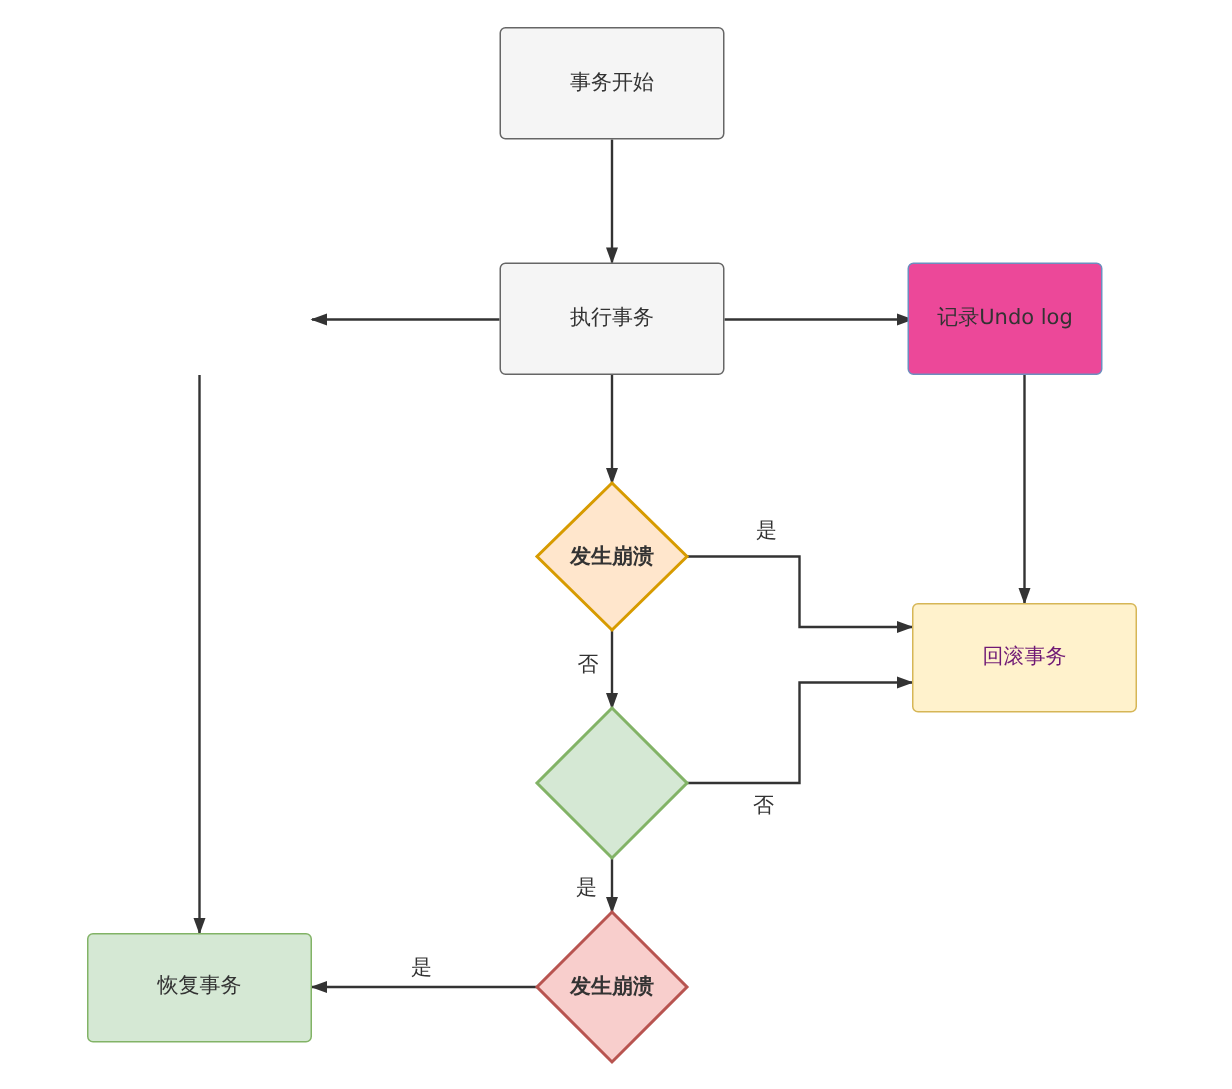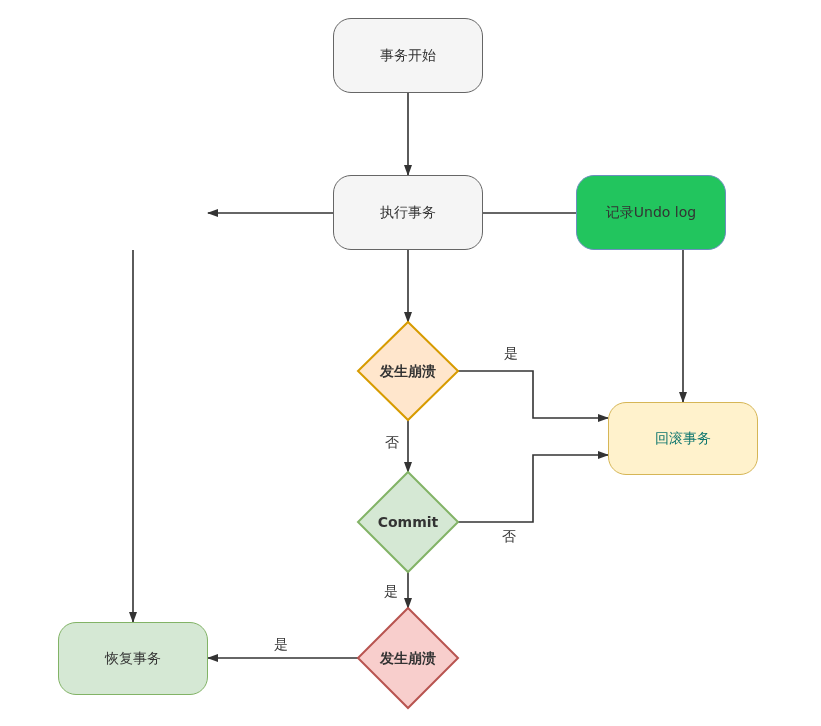--- a/index.html
+++ b/index.html
@@ -27,21 +27,21 @@
     align-items: center;
     justify-content: center;
     box-sizing: border-box;
     font-size: 14px;
     color: #333333;
     text-align: center;
     line-height: 1.2;
   }
   .node.rect {
     border: 1.5px solid #666666;
-    border-radius: 18px;
+    border-radius: 4px;
     background: #f5f5f5;
   }
   .node.diamond-label {
     background: transparent;
     pointer-events: none;
     font-weight: bold;
   }
   .edge-label {
     position: absolute;
     transform: translate(-50%, -50%);
@@ -86,32 +86,29 @@
       <span class="edge-label" style="left: 392px; top: 443px; color: rgb(51, 51, 51);">否</span>
       <span class="edge-label" style="left: 509px; top: 537px; color: rgb(51, 51, 51);">否</span>
       <span class="edge-label" style="left: 391px; top: 592px; color: rgb(51, 51, 51);">是</span>
       <span class="edge-label" style="left: 281px; top: 645px; color: rgb(51, 51, 51);">是</span>
       <div class="node rect" style="left: 333px; top: 18px; width: 150px; height: 75px; color: rgb(51, 51, 51); background: rgb(245, 245, 245); border-color: rgb(102, 102, 102);">
         <span>事务开始</span>
       </div>
       <div class="node rect" style="left: 333px; top: 175px; width: 150px; height: 75px; color: rgb(51, 51, 51); background: rgb(245, 245, 245); border-color: rgb(102, 102, 102);">
         <span>执行事务</span>
       </div>
-      <div class="node rect" style="left: 576px; top: 175px; width: 150px; height: 75px; color: rgb(51, 51, 51); background: #22c55e; border-color: rgb(108, 142, 191);">
+      <div class="node rect" style="left: 605px; top: 175px; width: 130px; height: 75px; color: rgb(51, 51, 51); background: #ec4899; border-color: rgb(108, 142, 191);">
         <span>记录Undo log</span>
       </div>
       <div class="node diamond-label" style="left: 358px; top: 322px; width: 100px; height: 98px; color: rgb(51, 51, 51);">
         <span>发生崩溃</span>
       </div>
-      <div class="node rect" style="left: 608px; top: 402px; width: 150px; height: 73px; color: #0f766e; background: rgb(255, 242, 204); border-color: rgb(214, 182, 86);">
+      <div class="node rect" style="left: 608px; top: 402px; width: 150px; height: 73px; color: #701a75; background: rgb(255, 242, 204); border-color: rgb(214, 182, 86);">
         <span>回滚事务</span>
-      </div>
-      <div class="node diamond-label" style="left: 358px; top: 472px; width: 100px; height: 100px; color: rgb(51, 51, 51);">
-        <span>Commit</span>
       </div>
       <div class="node diamond-label" style="left: 358px; top: 608px; width: 100px; height: 100px; color: rgb(51, 51, 51);">
         <span>发生崩溃</span>
       </div>
-      <div class="node rect" style="left: 58px; top: 622px; width: 150px; height: 73px; color: rgb(51, 51, 51); background: rgb(213, 232, 212); border-color: rgb(130, 179, 102);">
+      <div class="node rect" style="left: 58px; top: 622px; width: 150px; height: 73px; color: rgb(51, 51, 51); background: rgb(213, 232, 212); border-color: rgb(130, 179, 102); font-family: Liberation Mono, monospace;">
         <span>恢复事务</span>
       </div>
     </div>
 </div>
 
 </body></html>

